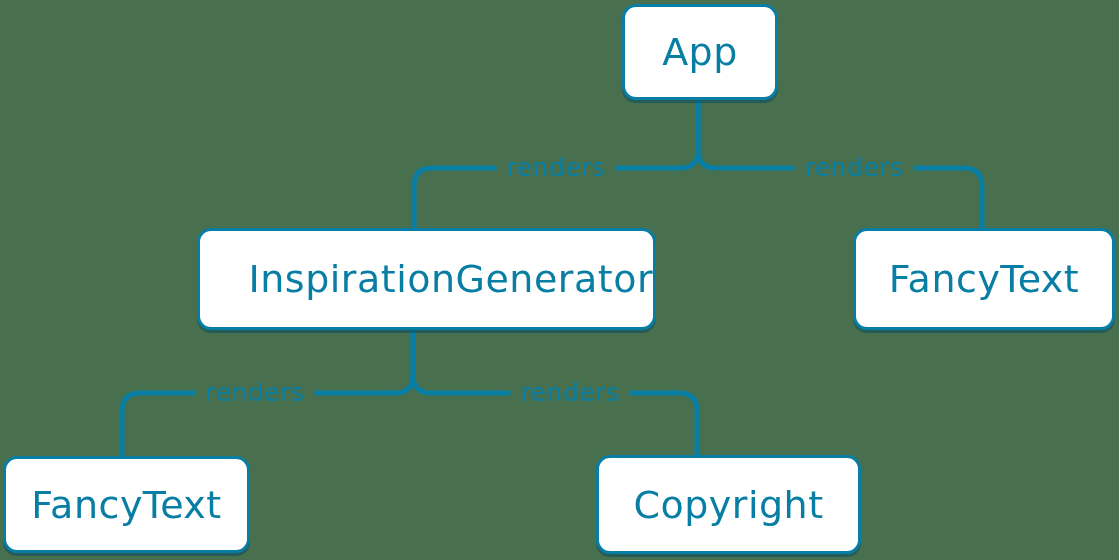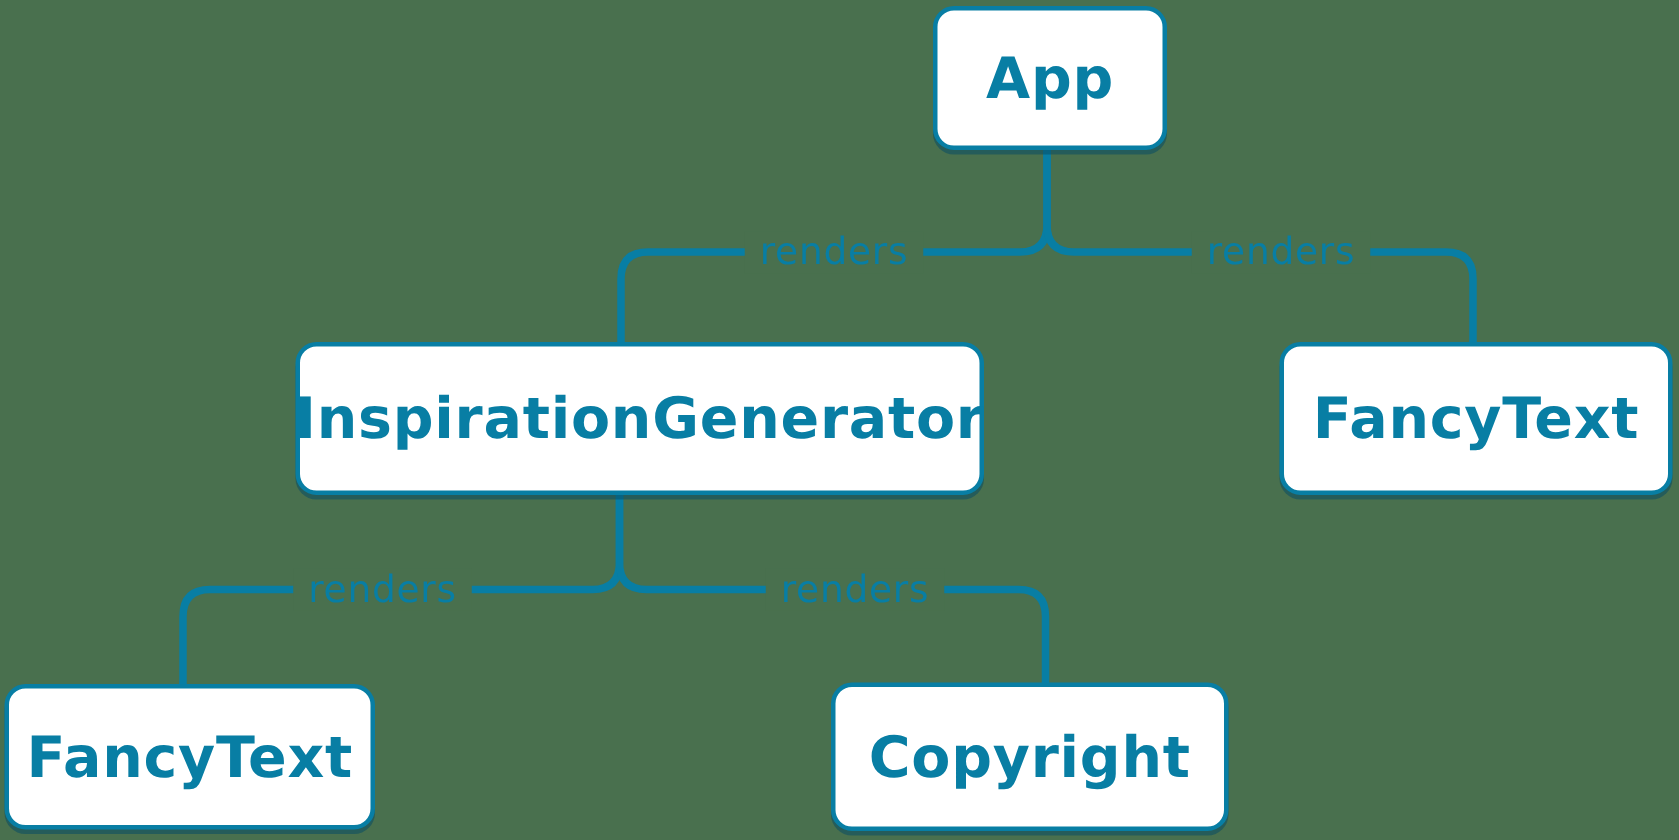--- a/index.html
+++ b/index.html
@@ -27,21 +27,21 @@
     position:absolute;
     display:flex;
     align-items:center;
     justify-content:center;
     background:var(--node-fill);
     border:3px solid var(--accent);
     border-radius:14px;
     box-shadow:0 3px 0 var(--node-shadow);
     color:var(--accent);
     font-size:38px;
-    font-weight:bold;
+    font-weight:normal;
     letter-spacing:0.5px;
     white-space:nowrap;
   }
   .edge-label{
     position:absolute;
     transform:translate(-50%,-50%);
     background:var(--bg);
     padding:0 10px;
     color:var(--accent);
     font-size:25px;
@@ -65,29 +65,29 @@
 
   <span class="edge-label" style="left:556px;top:168px;">renders</span>
   <span class="edge-label" style="left:854px;top:168px;">renders</span>
   <span class="edge-label" style="left:255px;top:393px;">renders</span>
   <span class="edge-label" style="left:570px;top:393px;">renders</span>
 
   <div class="node" style="left:622px;top:4px;width:156px;height:96px;">
     <span>App</span>
   </div>
 
-  <div class="node" style="left:197px;top:228px;width:459px;height:102px;">
+  <div class="node" style="left:197px;top:228px;width:459px;height:102px;justify-content:flex-end;">
     <span>InspirationGenerator</span>
   </div>
 
   <div class="node" style="left:853px;top:228px;width:262px;height:102px;">
     <span>FancyText</span>
   </div>
 
   <div class="node" style="left:3px;top:456px;width:247px;height:97px;">
     <span>FancyText</span>
   </div>
 
-  <div class="node" style="left:554px;top:455px;width:265px;height:99px;">
+  <div class="node" style="left:596px;top:455px;width:265px;height:99px;">
     <span>Copyright</span>
   </div>
 
 </div>
 
 </body></html>

